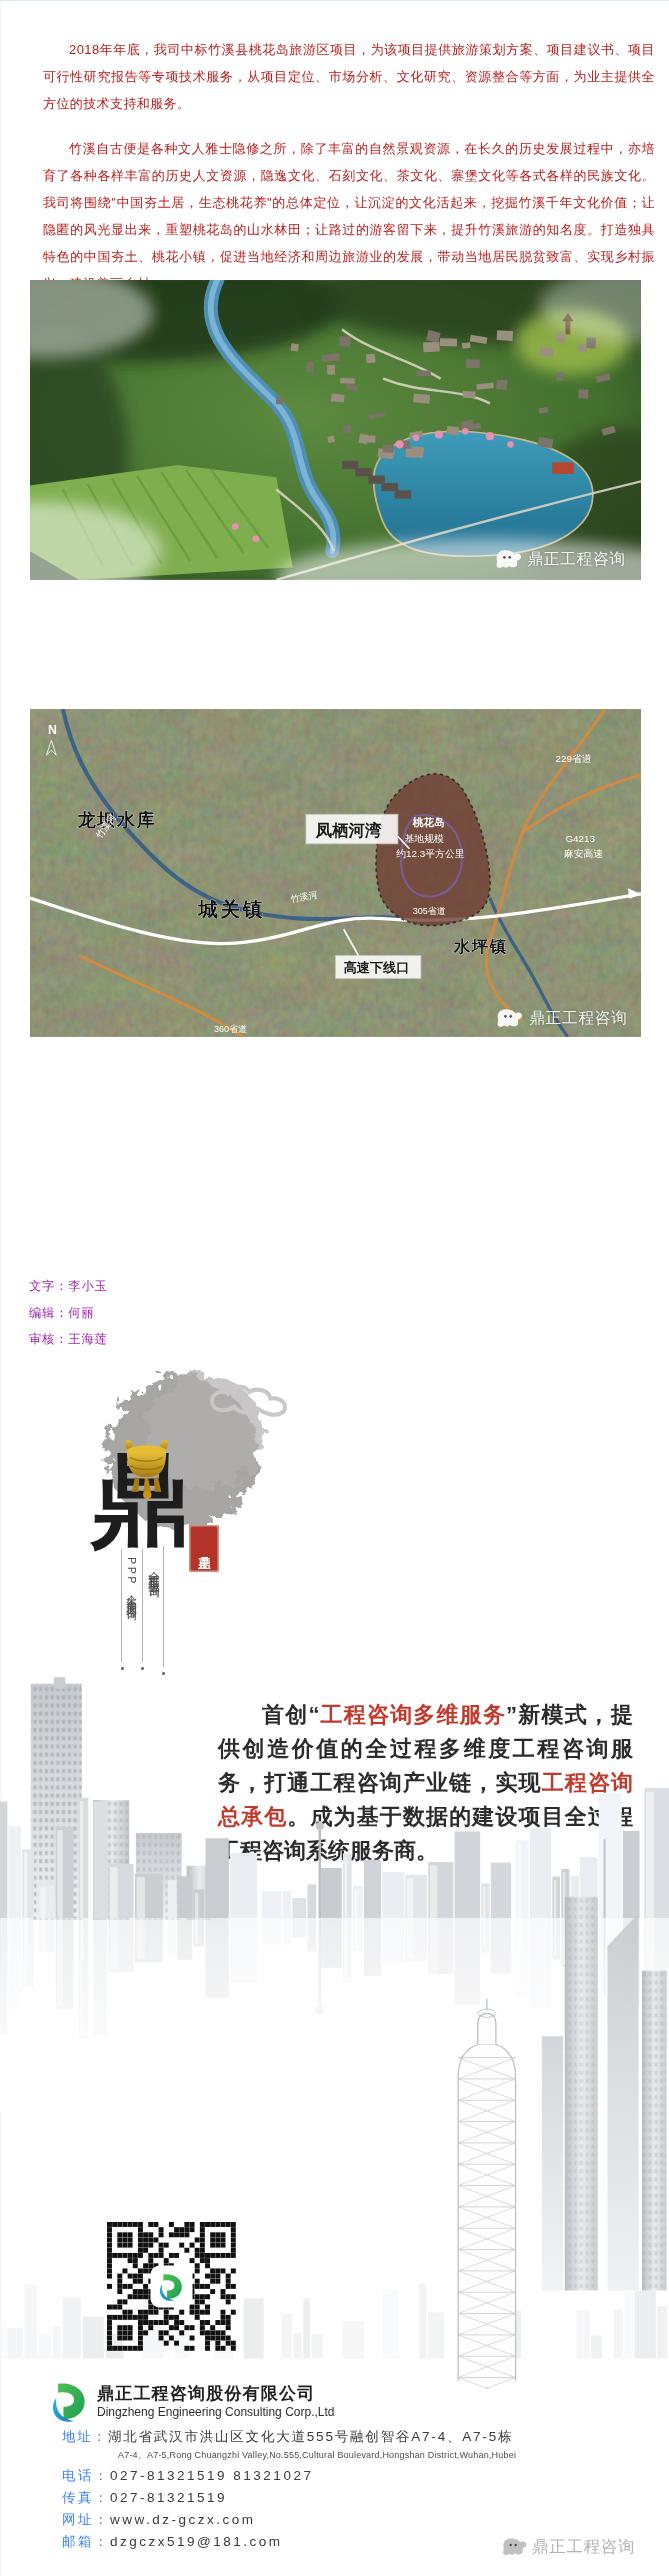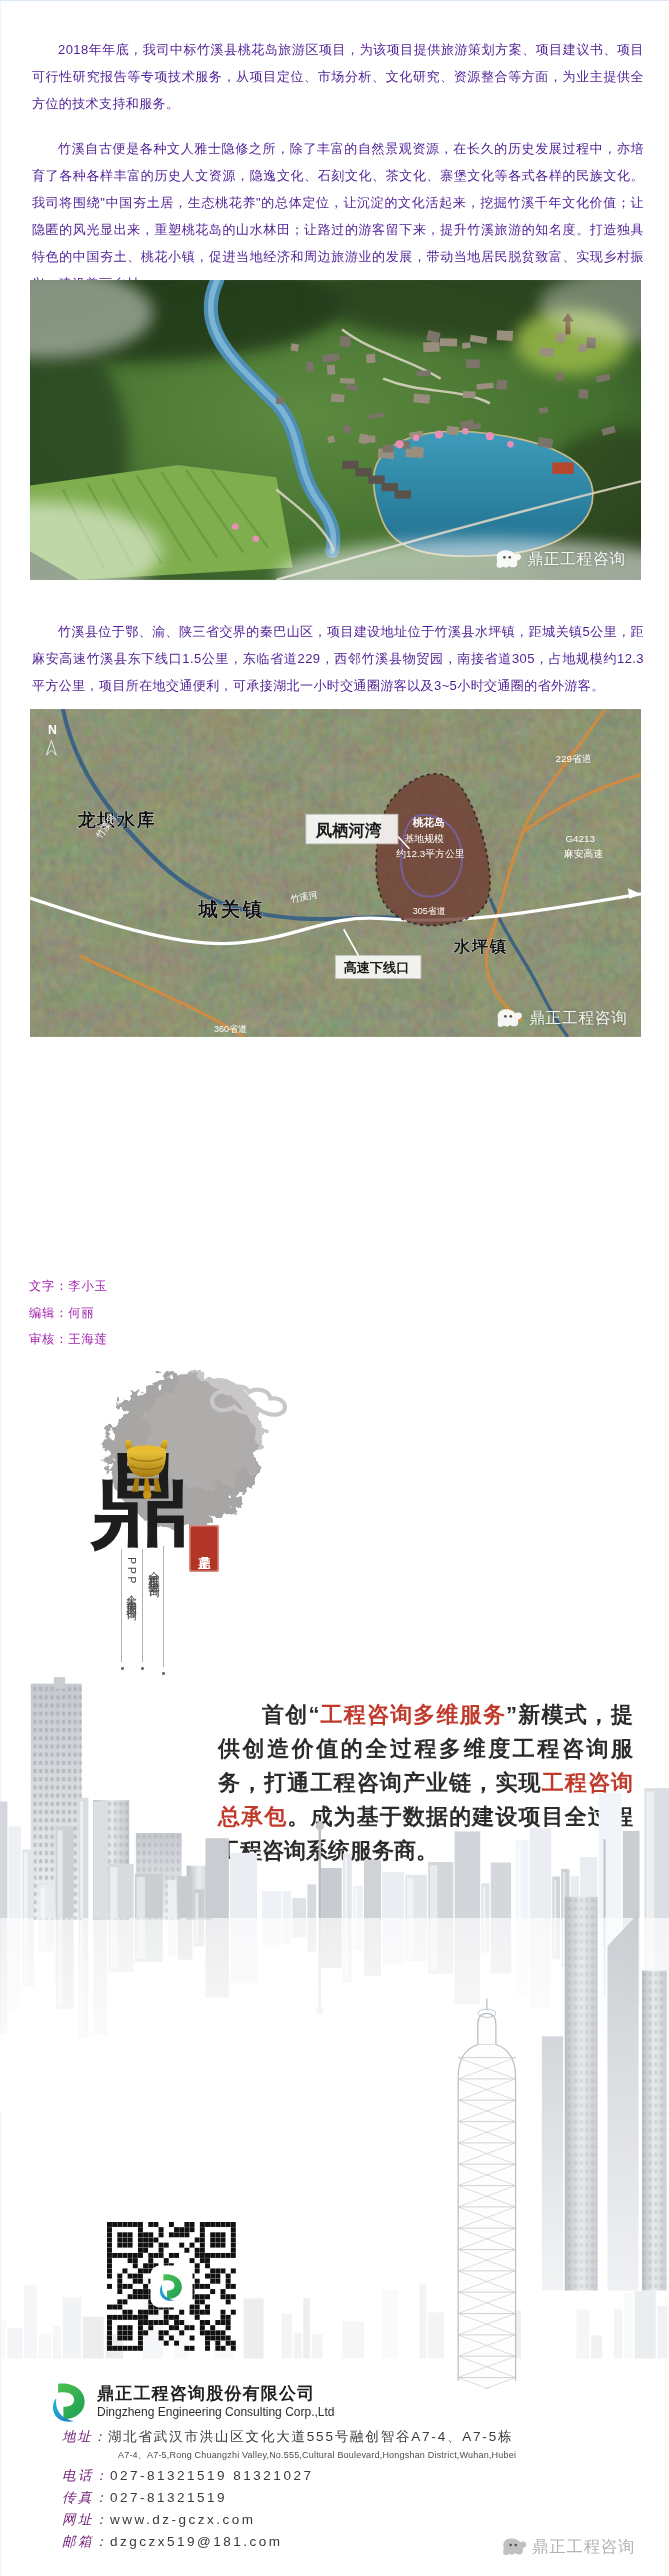--- a/index.html
+++ b/index.html
@@ -1,19 +1,19 @@
 <!DOCTYPE html>
 <html style="font-size:13px"><head>
 <meta charset="utf-8">
 <style>
   html,body{margin:0;padding:0;background:#fff;}
   .page{position:relative;width:670px;height:2576px;background:#fff;overflow:hidden;
         border-top:1.6px solid #dce9f5;box-shadow:inset 0.8px 0 0 #edf3f9, inset -0.8px 0 0 #edf3f9;
         font-family:"Liberation Sans","DejaVu Sans",sans-serif;}
-  .para{position:absolute;left:32px;width:612px;font-size:13px;line-height:27px;color:#4c1d95;
+  .para{position:absolute;left:43px;width:612px;font-size:13px;line-height:27px;color:#b91c1c;
         text-align:justify;text-indent:2em;letter-spacing:0.4px;}
   .credit{position:absolute;left:29px;font-size:12.3px;color:#a21caf;letter-spacing:0.8px;}
   .photo{position:absolute;left:29.6px;width:611px;overflow:hidden;}
   .photo svg{display:block;}
   .wm{position:absolute;display:flex;align-items:center;gap:4.9px;color:#fff;opacity:.92;
       font-size:15.6px;letter-spacing:0.8px;text-shadow:0 0 3.3px rgba(0,0,0,.35);}
   .wm .gico{width:28px;height:21.3px;color:#fff;}
   
   .ding-char{position:absolute;left:90px;top:1448px;font-size:100px;line-height:100px;
              font-family:"DejaVu Serif","Liberation Serif",serif;font-weight:bold;color:#1d1d1d;}
@@ -22,21 +22,21 @@
         display:flex;align-items:center;justify-content:center;}
   .seal span{writing-mode:vertical-rl;color:#fff;font-size:12.3px;font-weight:bold;letter-spacing:2.5px;}
   .vline{position:absolute;width:0.8px;background:#b3b0ae;}
   .vdot{position:absolute;width:2.5px;height:2.5px;border-radius:50%;background:#6d6d6d;}
   .vtext{position:absolute;writing-mode:vertical-rl;font-size:10.7px;color:#4a4a4a;letter-spacing:2.5px;}
   
   .promo{position:absolute;left:218px;top:1675px;width:415px;font-size:22px;line-height:34px;
          font-weight:bold;color:#2b2b2b;text-align:justify;text-indent:2em;}
   .promo .red{color:#c03a2b;}
   
-  .f-label{color:#701a75;font-style:italic;}
+  .f-label{color:#3b82f6;}
   .f-line{position:absolute;left:62px;font-size:13.5px;color:#3a3a3a;letter-spacing:1.8px;white-space:nowrap;}
   .f-en{position:absolute;left:118px;font-size:9px;color:#4c4c4c;letter-spacing:0.2px;}
   .company-cn{position:absolute;left:97px;top:2381px;font-size:17px;font-weight:bold;color:#1f1f1f;letter-spacing:1.2px;}
   .company-en{position:absolute;left:97px;top:2404px;font-size:12px;color:#2e2e2e;}
   .bottom-wm{position:absolute;left:502px;top:2535px;display:flex;align-items:center;gap:4.1px;
              color:#b3b3b3;font-size:16.4px;letter-spacing:0.8px;}
   .bottom-wm .gico{width:26px;height:20.5px;color:#c0c0c0;}
   .qr-wrap{position:absolute;left:107px;top:2221px;width:129px;height:129px;}
   .qr-logo{position:absolute;left:46px;top:46px;width:37px;height:37px;background:#fff;border-radius:6.6px;
            box-shadow:0 0 0 2.5px #fff;display:flex;align-items:center;justify-content:center;}
@@ -104,21 +104,20 @@
       <feTurbulence type="fractalNoise" baseFrequency="0.015 0.025" numOctaves="3" seed="4"></feTurbulence>
       <feColorMatrix type="matrix" values="0.5 0 0 0 0.05  0 0.5 0 0 0.10  0 0 0.3 0 0.02  0 0 0 0 0.45"></feColorMatrix>
     </filter>
   </defs>
 </svg>
 
 <div class="page">
 
   <p class="para" style="top:22px">2018年年底，我司中标竹溪县桃花岛旅游区项目，为该项目提供旅游策划方案、项目建议书、项目可行性研究报告等专项技术服务，从项目定位、市场分析、文化研究、资源整合等方面，为业主提供全方位的技术支持和服务。</p>
   <p class="para" style="top:121px">竹溪自古便是各种文人雅士隐修之所，除了丰富的自然景观资源，在长久的历史发展过程中，亦培育了各种各样丰富的历史人文资源，隐逸文化、石刻文化、茶文化、寨堡文化等各式各样的民族文化。我司将围绕"中国夯土居，生态桃花养"的总体定位，让沉淀的文化活起来，挖掘竹溪千年文化价值；让隐匿的风光显出来，重塑桃花岛的山水林田；让路过的游客留下来，提升竹溪旅游的知名度。打造独具特色的中国夯土、桃花小镇，促进当地经济和周边旅游业的发展，带动当地居民脱贫致富、实现乡村振兴、建设美丽乡村。</p>
-  <p class="para" style="top:604px">竹溪县位于鄂、渝、陕三省交界的秦巴山区，项目建设地址位于竹溪县水坪镇，距城关镇5公里，距麻安高速竹溪县东下线口1.5公里，东临省道229，西邻竹溪县物贸园，南接省道305，占地规模约12.3平方公里，项目所在地交通便利，可承接湖北一小时交通圈游客以及3~5小时交通圈的省外游客。</p>
 
   <div class="photo" style="top:279px;height:300px">
     <svg width="611" height="300" viewBox="0 0 744 365">
       <rect width="744" height="365" fill="url(#aer)"></rect>
       <g>
         <ellipse cx="120" cy="30" rx="260" ry="70" fill="#1f3319" opacity=".8" filter="url(#soft)"></ellipse>
         <ellipse cx="620" cy="20" rx="280" ry="60" fill="#263c1c" opacity=".8" filter="url(#soft)"></ellipse>
         <ellipse cx="30" cy="220" rx="90" ry="160" fill="#2c4423" opacity=".8" filter="url(#soft)"></ellipse>
         <ellipse cx="720" cy="300" rx="120" ry="120" fill="#2a411f" opacity=".7" filter="url(#soft)"></ellipse>
         <ellipse cx="660" cy="75" rx="70" ry="40" fill="#9ab948" opacity=".85" filter="url(#soft)"></ellipse>

